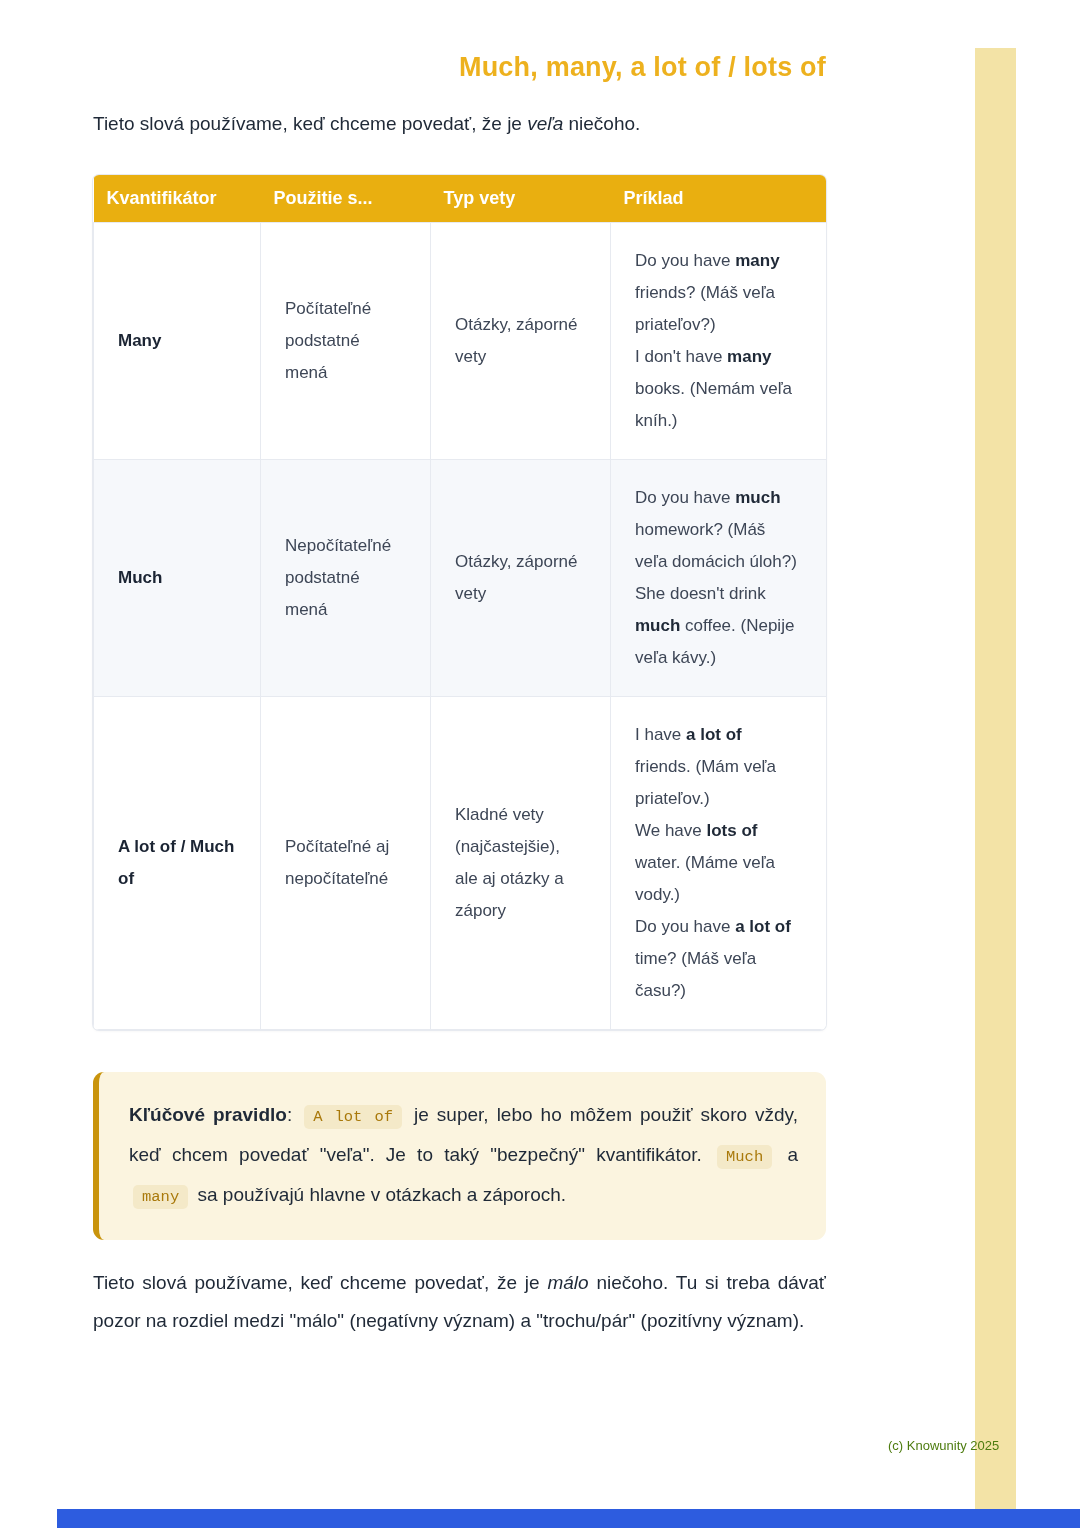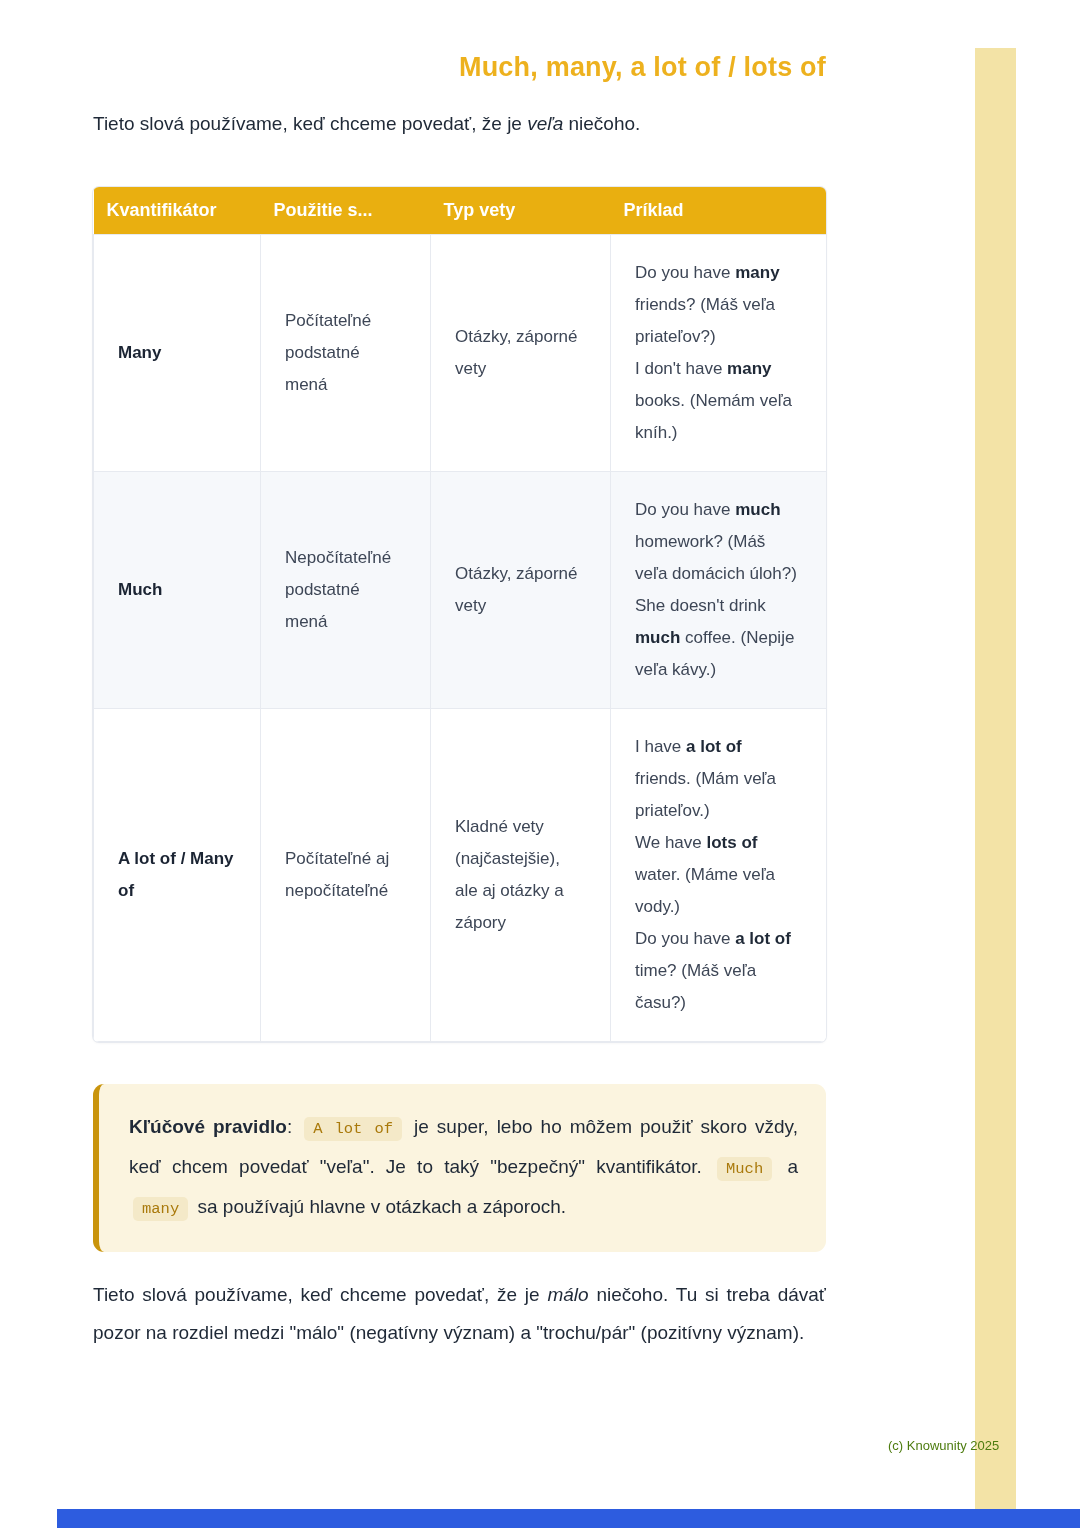--- a/index.html
+++ b/index.html
@@ -12,21 +12,21 @@
   .content { position:absolute; left:93px; top:52px; width:733px; }
 
   h1, h2 {
     color:var(--accent,#EDB11E);
     font-size:27px; font-weight:700; letter-spacing:.2px;
   }
   h1 { margin-bottom:26px;text-align:right; }
   h2 { margin-bottom:26px; }
 
   .para { font-size:19px; color:#1F2937; line-height:30px; }
-  .p1 { margin-bottom:48px; }
+  .p1 { margin-bottom:36px; }
   .p2 { text-align:justify; line-height:38px; }
 
   .i { font-style:italic; }
   .b { font-weight:700; }
 
   .table-wrap {
     border-radius:6px; overflow:hidden; margin-bottom:42px;
     box-shadow:0 0 0 1px #E7EAF0, 0 1px 3px rgba(16,24,40,.06);
   }
   table { width:733px; border-collapse:collapse; table-layout:fixed; }
@@ -118,21 +118,21 @@
           <tr class="alt">
             <td class="q">Much</td>
             <td>Nepočítateľné podstatné mená</td>
             <td>Otázky, záporné vety</td>
             <td class="ex">
               <div><span>Do you have </span><span class="b">much</span><span> homework? (Máš veľa domácich úloh?)</span></div>
               <div><span>She doesn't drink </span><span class="b">much</span><span> coffee. (Nepije veľa kávy.)</span></div>
             </td>
           </tr>
           <tr>
-            <td class="q">A lot of / Many of</td>
+            <td class="q">A lot of / Much of</td>
             <td>Počítateľné aj nepočítateľné</td>
             <td>Kladné vety (najčastejšie), ale aj otázky a zápory</td>
             <td class="ex">
               <div><span>I have </span><span class="b">a lot of</span><span> friends. (Mám veľa priateľov.)</span></div>
               <div><span>We have </span><span class="b">lots of</span><span> water. (Máme veľa vody.)</span></div>
               <div><span>Do you have </span><span class="b">a lot of</span><span> time? (Máš veľa času?)</span></div>
             </td>
           </tr>
         </tbody>
     </table>

